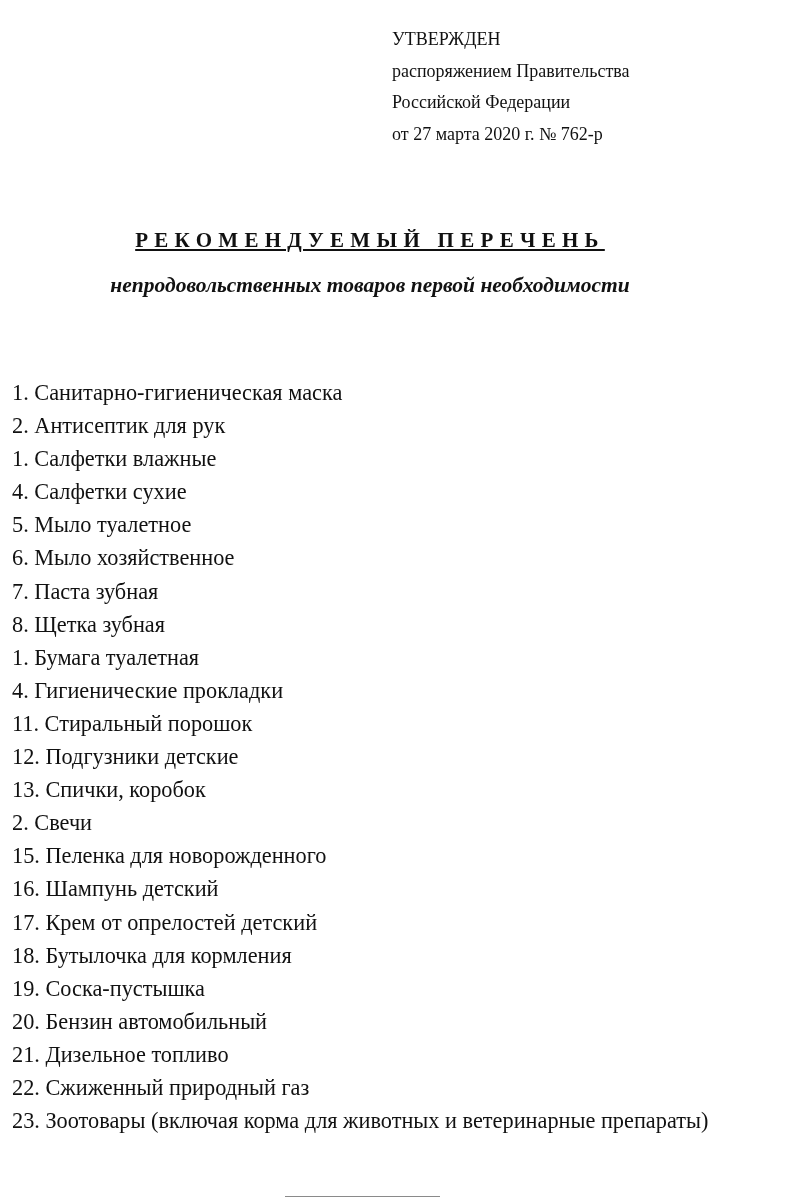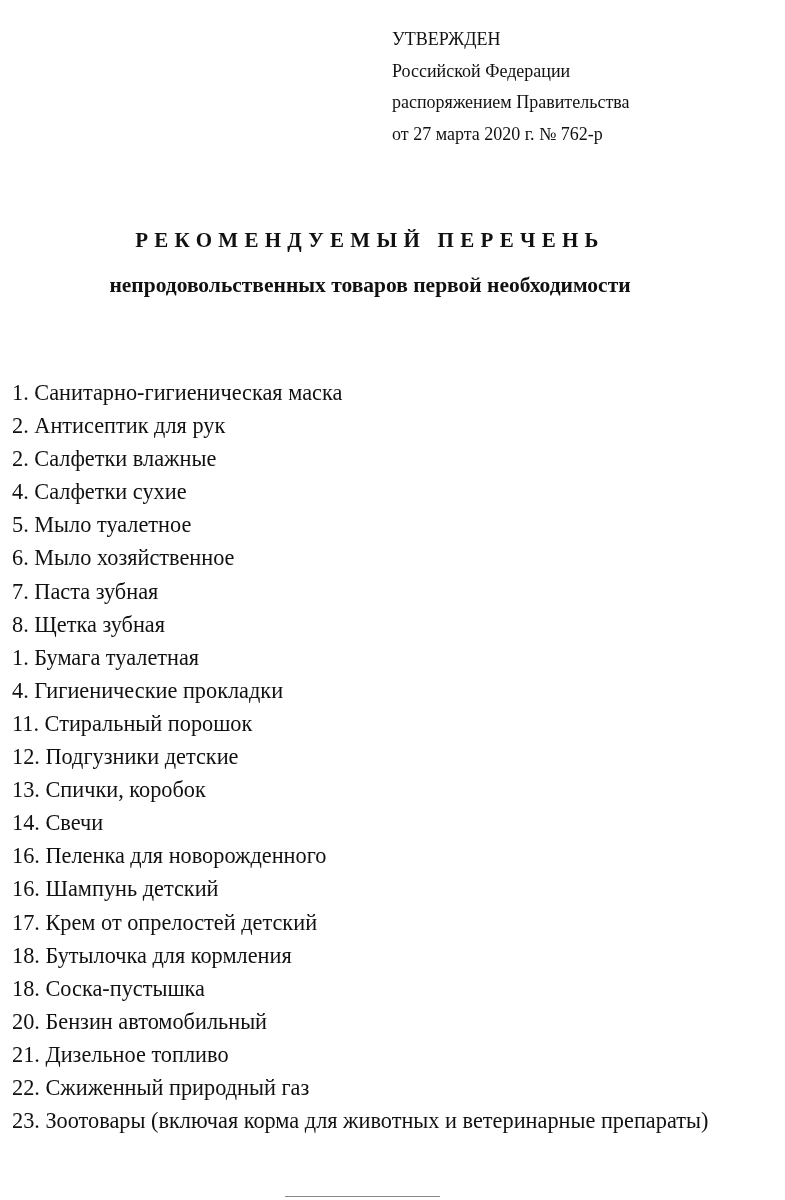--- a/index.html
+++ b/index.html
@@ -27,30 +27,32 @@
     .title {
       position: absolute;
       left: 20px;
       top: 228px;
       width: 700px;
       text-align: center;
       font-weight: bold;
       font-size: 21px;
       letter-spacing: 6.3px;
       white-space: nowrap;
+      text-decoration: underline;
     }
     .subtitle {
       position: absolute;
       left: 20px;
       top: 273px;
       width: 700px;
       text-align: center;
       font-weight: bold;
       font-size: 21.5px;
       white-space: nowrap;
+      font-style: italic;
     }
     .items {
       position: absolute;
       left: 12px;
       top: 376px;
       margin: 0;
       padding: 0;
       list-style: none;
       font-size: 22.3px;
       line-height: 33.1px;
@@ -63,47 +65,47 @@
       width: 155px;
       height: 0;
       border-top: 1px solid #8a8a8a;
     }
   </style>
 </head>
 <body>
 
 <div class="approval">
   <div>УТВЕРЖДЕН</div>
+  <div>распоряжением Правительства</div>
   <div>Российской Федерации</div>
-  <div>распоряжением Правительства</div>
   <div>от 27 марта 2020 г.  № 762-р</div>
 </div>
 
 <div class="title">РЕКОМЕНДУЕМЫЙ ПЕРЕЧЕНЬ</div>
 <div class="subtitle">непродовольственных товаров первой необходимости</div>
 
 <ol class="items">
   <li>1. Санитарно-гигиеническая маска</li>
   <li>2. Антисептик для рук</li>
-  <li>2. Салфетки влажные</li>
+  <li>1. Салфетки влажные</li>
   <li>4. Салфетки сухие</li>
   <li>5. Мыло туалетное</li>
   <li>6. Мыло хозяйственное</li>
   <li>7. Паста зубная</li>
   <li>8. Щетка зубная</li>
   <li>1. Бумага туалетная</li>
   <li>4. Гигиенические прокладки</li>
   <li>11. Стиральный порошок</li>
   <li>12. Подгузники детские</li>
   <li>13. Спички, коробок</li>
-  <li>14. Свечи</li>
-  <li>16. Пеленка для новорожденного</li>
+  <li>2. Свечи</li>
+  <li>15. Пеленка для новорожденного</li>
   <li>16. Шампунь детский</li>
   <li>17. Крем от опрелостей детский</li>
   <li>18. Бутылочка для кормления</li>
-  <li>18. Соска-пустышка</li>
+  <li>19. Соска-пустышка</li>
   <li>20. Бензин автомобильный</li>
   <li>21. Дизельное топливо</li>
   <li>22. Сжиженный природный газ</li>
   <li>23. Зоотовары (включая корма для животных и ветеринарные препараты)</li>
 </ol>
 
 <div class="separator"></div>
 
 </body></html>

